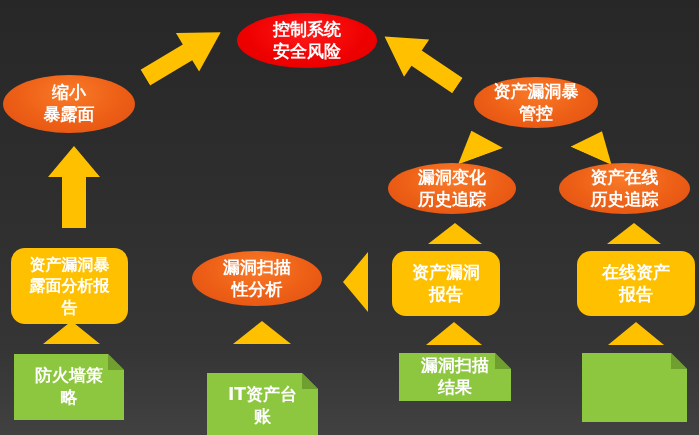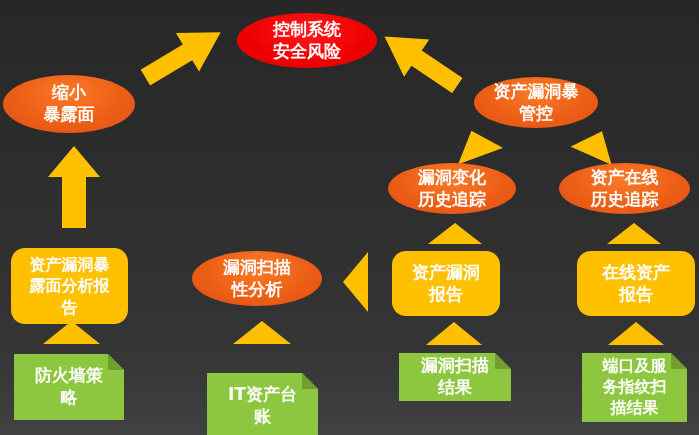--- a/index.html
+++ b/index.html
@@ -161,18 +161,15 @@
     <span>IT资产台
 账</span>
   </div>
   <div class="node greenbox fs17" style="left:399px;top:353px;width:112px;height:48px;">
     <span class="fold"></span>
     <span>漏洞扫描
 结果</span>
   </div>
   <div class="node greenbox fs16" style="left:582px;top:353px;width:105px;height:69px;line-height:1.3;">
     <span class="fold"></span>
-    <span>端口及服
-务指纹扫
-描结果</span>
   </div>
 
 </div>
 
 </body></html>

